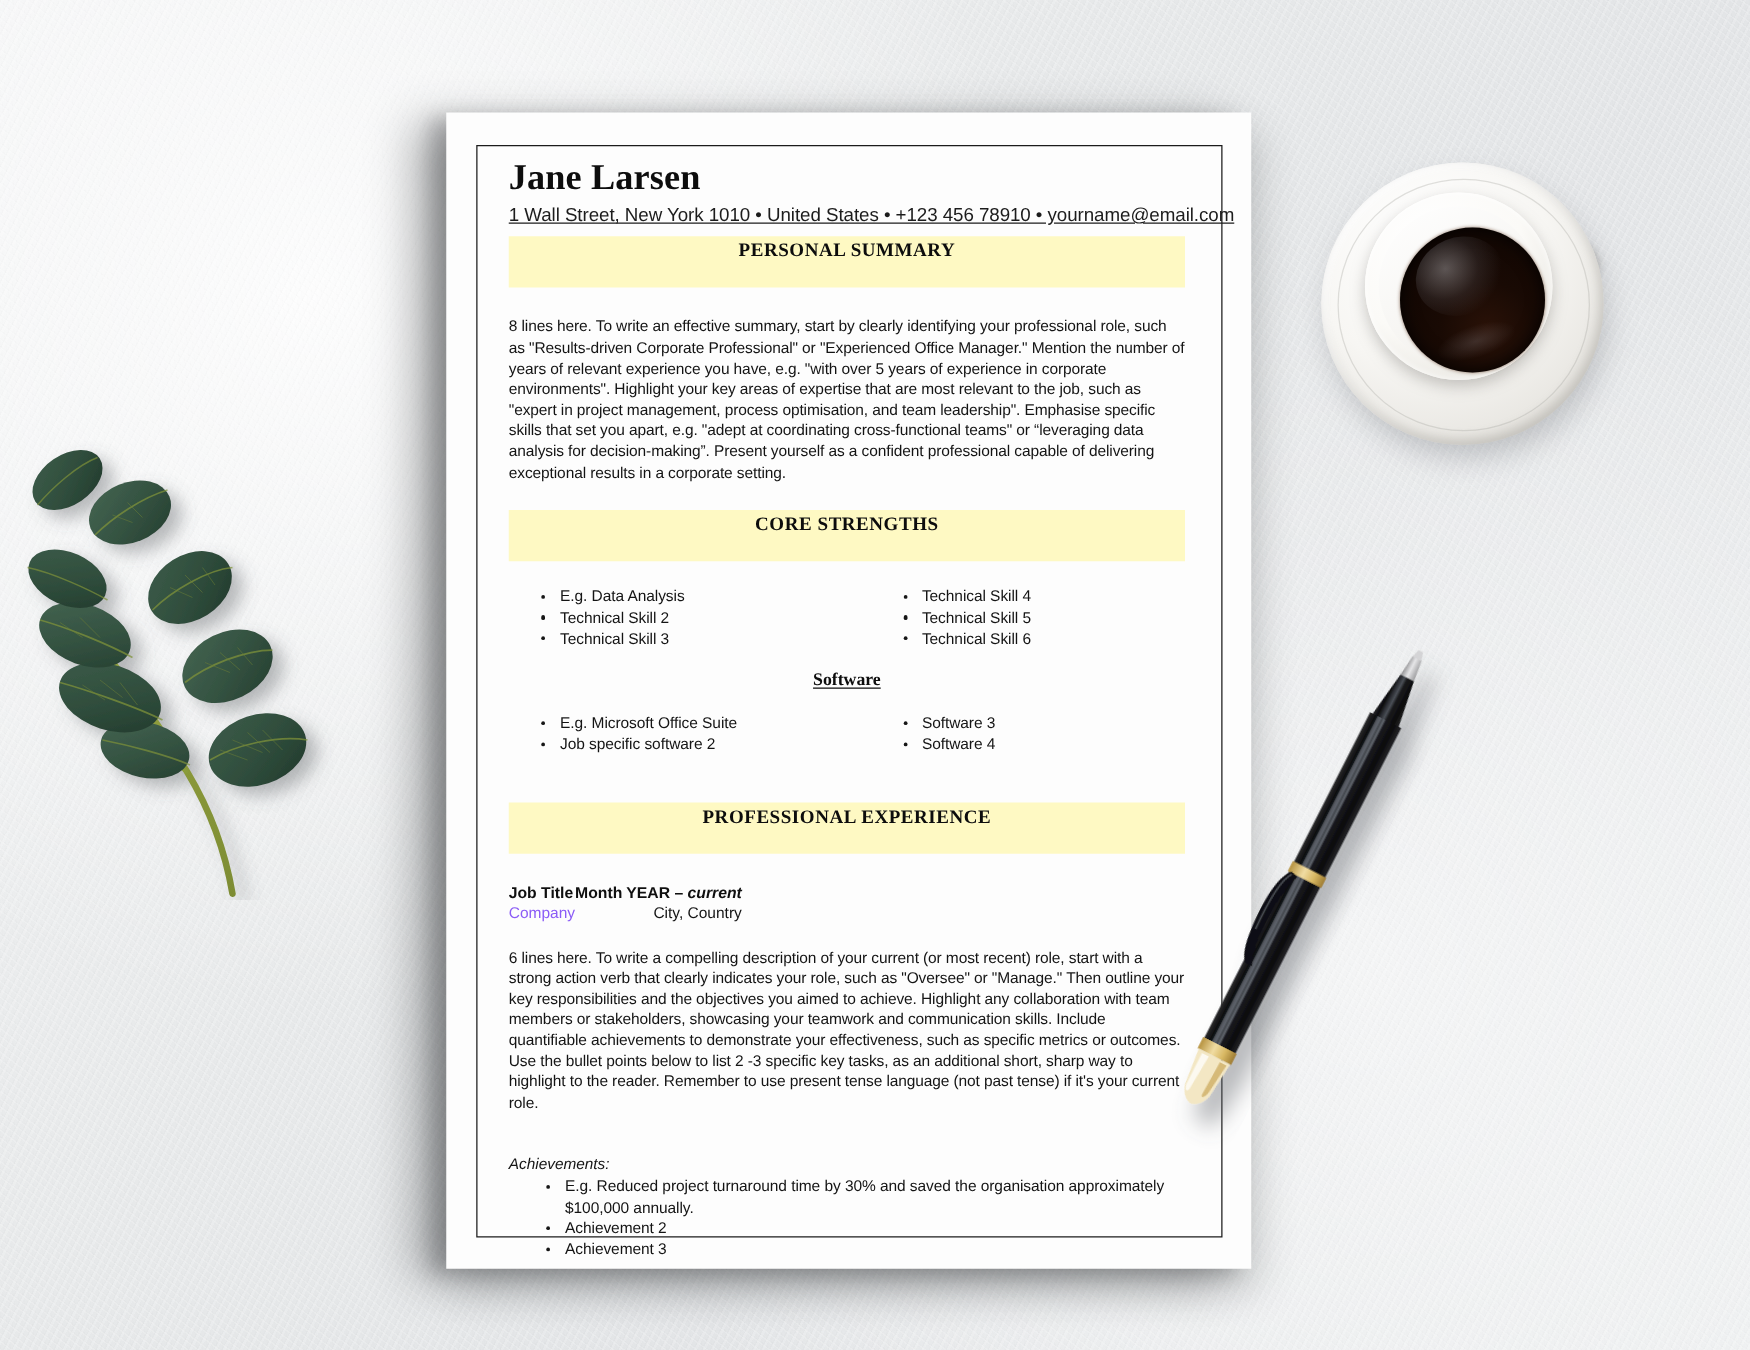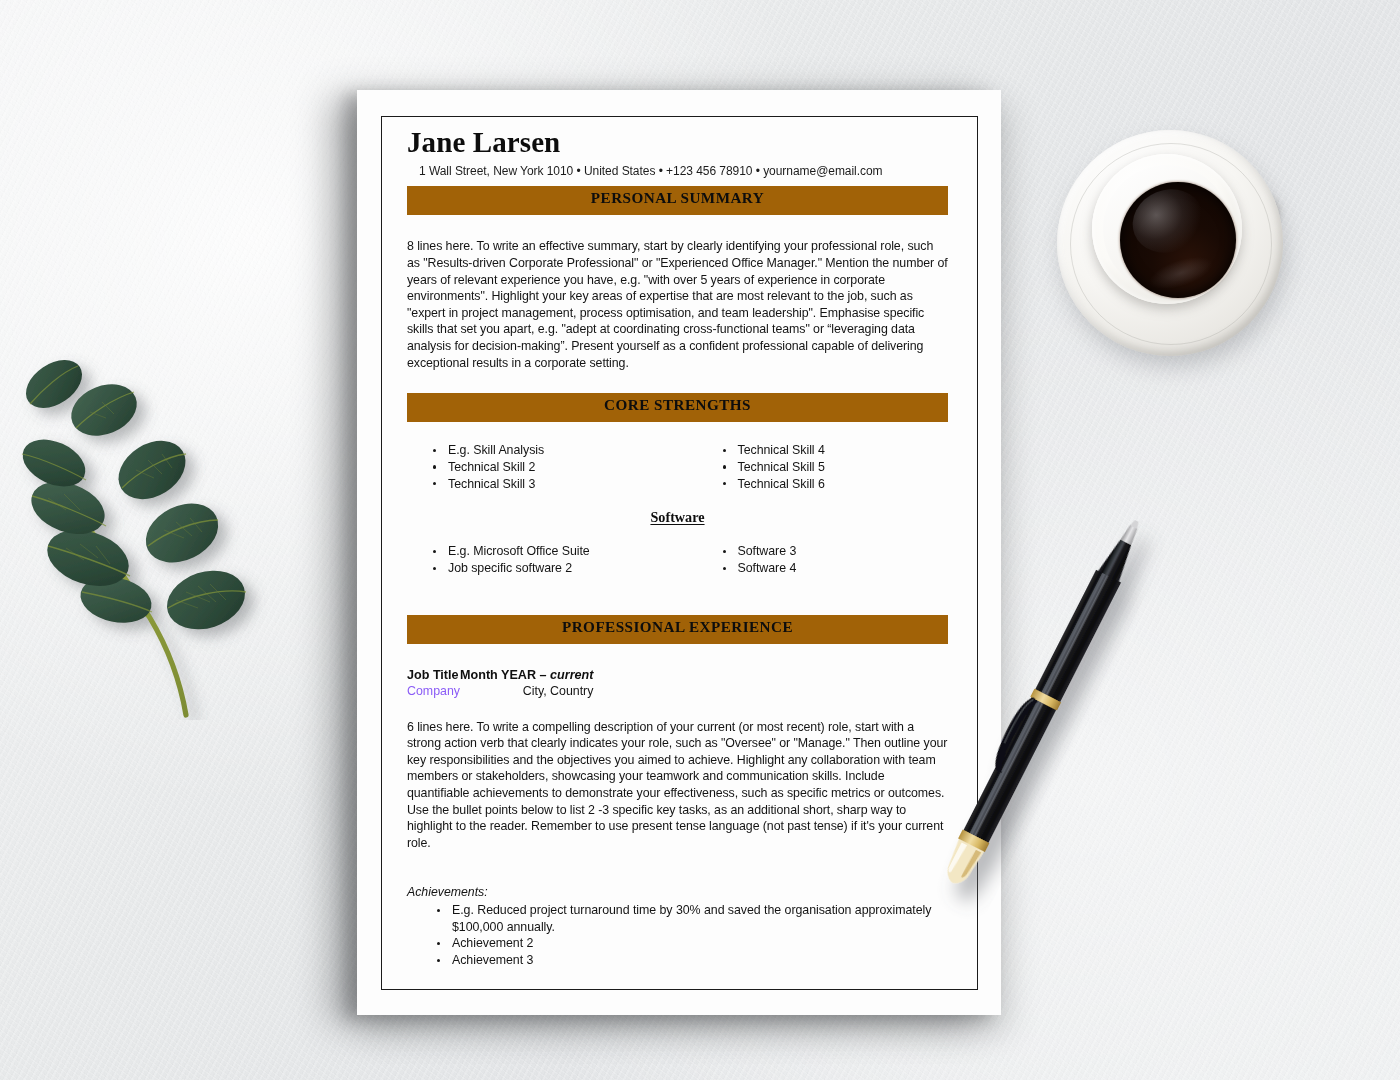--- a/index.html
+++ b/index.html
@@ -40,28 +40,29 @@
   #page{
     position:absolute;left:50px;top:37px;width:541px;height:auto;
   }
 
   .name{
     font-family:"Liberation Serif", serif;
     font-weight:bold;font-size:29px;color:#0d0d0d;
     letter-spacing:.1px;line-height:1.05;margin:0 0 7px 0;
   }
   .contact{
-    font-size:12px;color:#1c1c1c;letter-spacing:-.05px;margin:0 0 8px 12px;
+    font-size:15px;color:#1c1c1c;letter-spacing:-.05px;margin:0 0 8px 0;
     white-space:nowrap;
+    text-decoration:underline;
   }
   .band{
-    background:#a16207;text-align:center;
+    background:#fef9c3;text-align:center;
     font-family:"Liberation Serif", serif;
     font-weight:bold;font-size:15.2px;color:#0d0d0d;
-    letter-spacing:.45px;padding:3px 0 8px 0;
+    letter-spacing:.45px;padding:3px 0 20px 0;
   }
   .role{
     text-align:center;font-family:"Liberation Serif", serif;
     font-weight:bold;font-size:14px;color:#0d0d0d;letter-spacing:.3px;
     margin:22px 0 0 0;
   }
   .para{
     font-size:12.4px;line-height:16.6px;color:#141414;text-align:left;
     margin:0;letter-spacing:-.08px;
   }
@@ -248,21 +249,21 @@
     <div style="height:23px"></div>
     <p class="para">8 lines here. To write an effective summary, start by clearly identifying your professional role, such as "Results-driven Corporate Professional" or "Experienced Office Manager." Mention the number of years of relevant experience you have, e.g. "with over 5 years of experience in corporate environments". Highlight your key areas of expertise that are most relevant to the job, such as "expert in project management, process optimisation, and team leadership". Emphasise specific skills that set you apart, e.g. "adept at coordinating cross-functional teams" or “leveraging data analysis for decision-making”. Present yourself as a confident professional capable of delivering exceptional results in a corporate setting.</p>
 
     <div style="height:22px"></div>
     <div class="band">CORE STRENGTHS</div>
 
     <div style="height:20px"></div>
     <div class="cols">
       <div class="col">
         <ul class="b">
-          <li>E.g. Skill Analysis</li>
+          <li>E.g. Data Analysis</li>
           <li>Technical Skill 2</li>
           <li>Technical Skill 3</li>
         </ul>
       </div>
       <div class="col right">
         <ul class="b">
           <li>Technical Skill 4</li>
           <li>Technical Skill 5</li>
           <li>Technical Skill 6</li>
         </ul>

